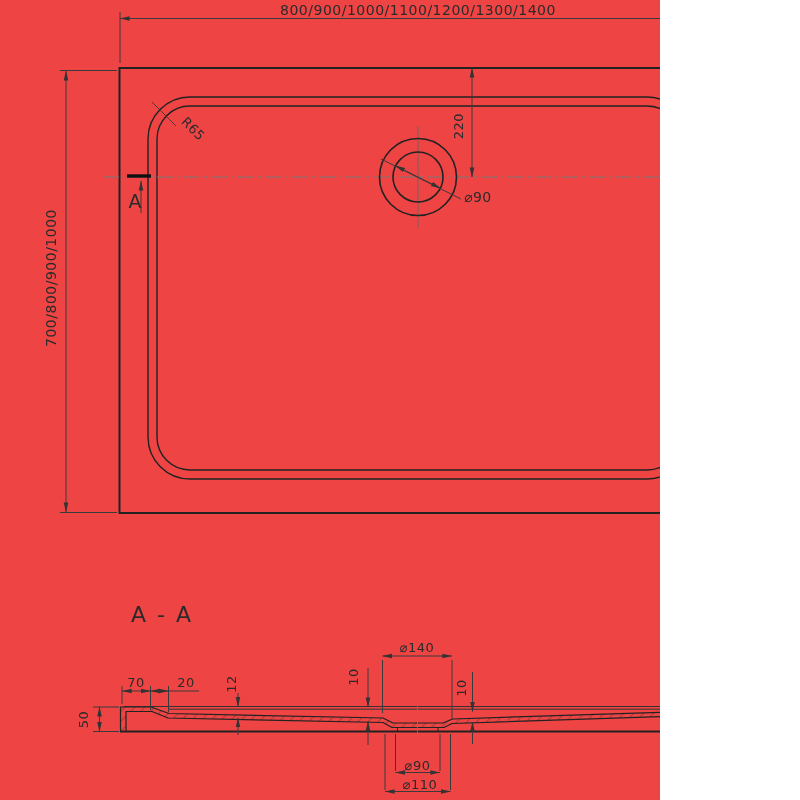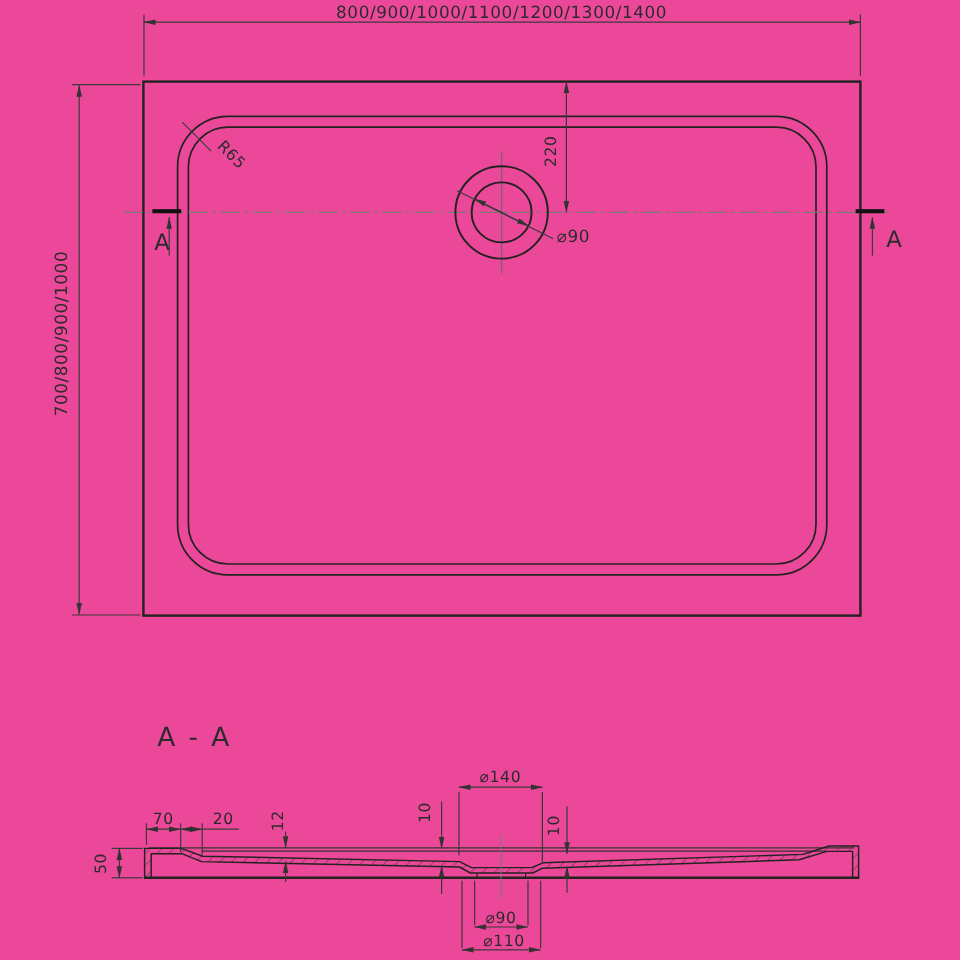--- a/index.html
+++ b/index.html
@@ -1,16 +1,16 @@
 <!DOCTYPE html>
 <html><head>
 <meta charset="utf-8">
 <style>
   html,body{margin:0;padding:0;background:#ffffff;}
-  .canvas{position:relative;width:800px;height:800px;background:#ec4899;overflow:hidden;
+  .canvas{position:relative;width:660px;height:800px;background:#ef4444;overflow:hidden;
           font-family:"DejaVu Sans","Liberation Sans",sans-serif;}
   svg{display:block}
   text{fill:#2b2b2b;}
   .dimtxt{font-size:14px;letter-spacing:0.5px;}
   .dimtxt-sm{font-size:13px;letter-spacing:0.5px;}
   .sectxt{font-size:19px;}
   .titletxt{font-size:22px;letter-spacing:2px;}
 </style>
 </head>
 <body>

